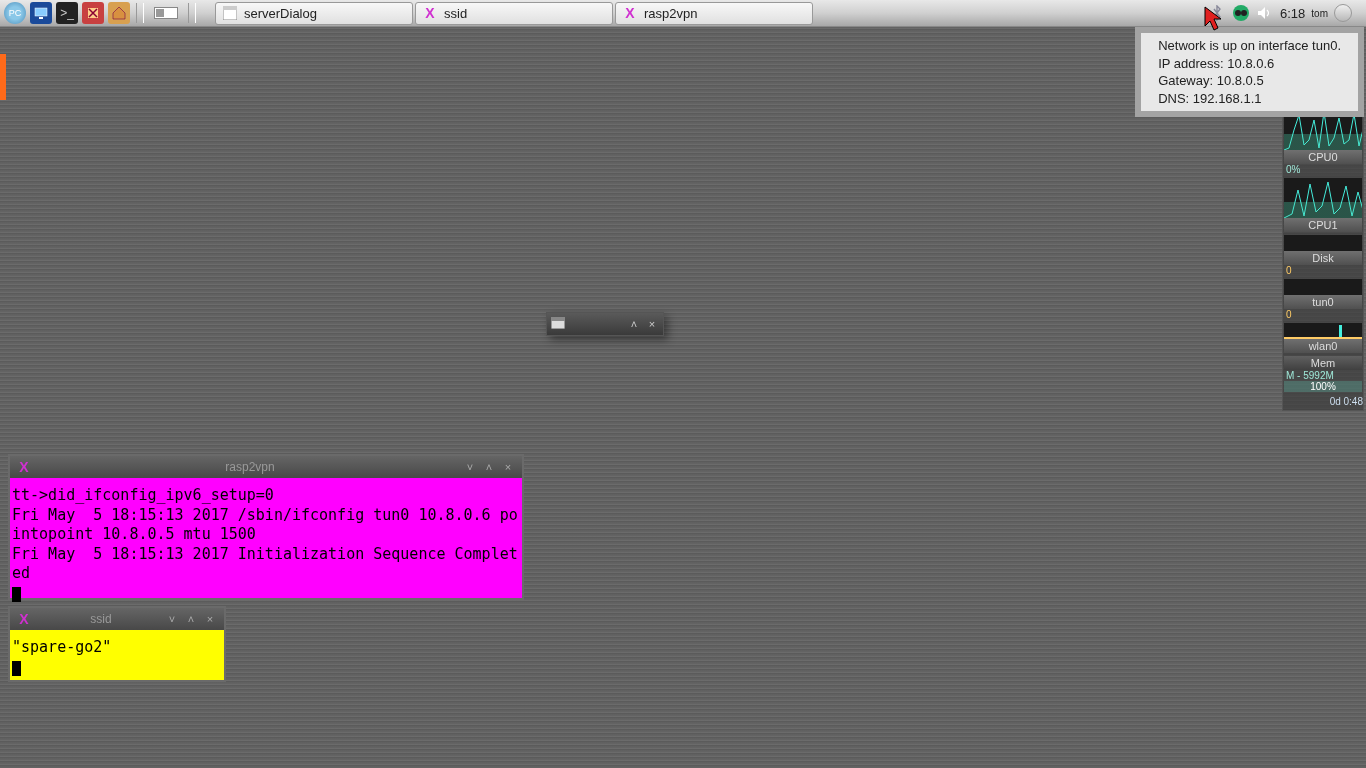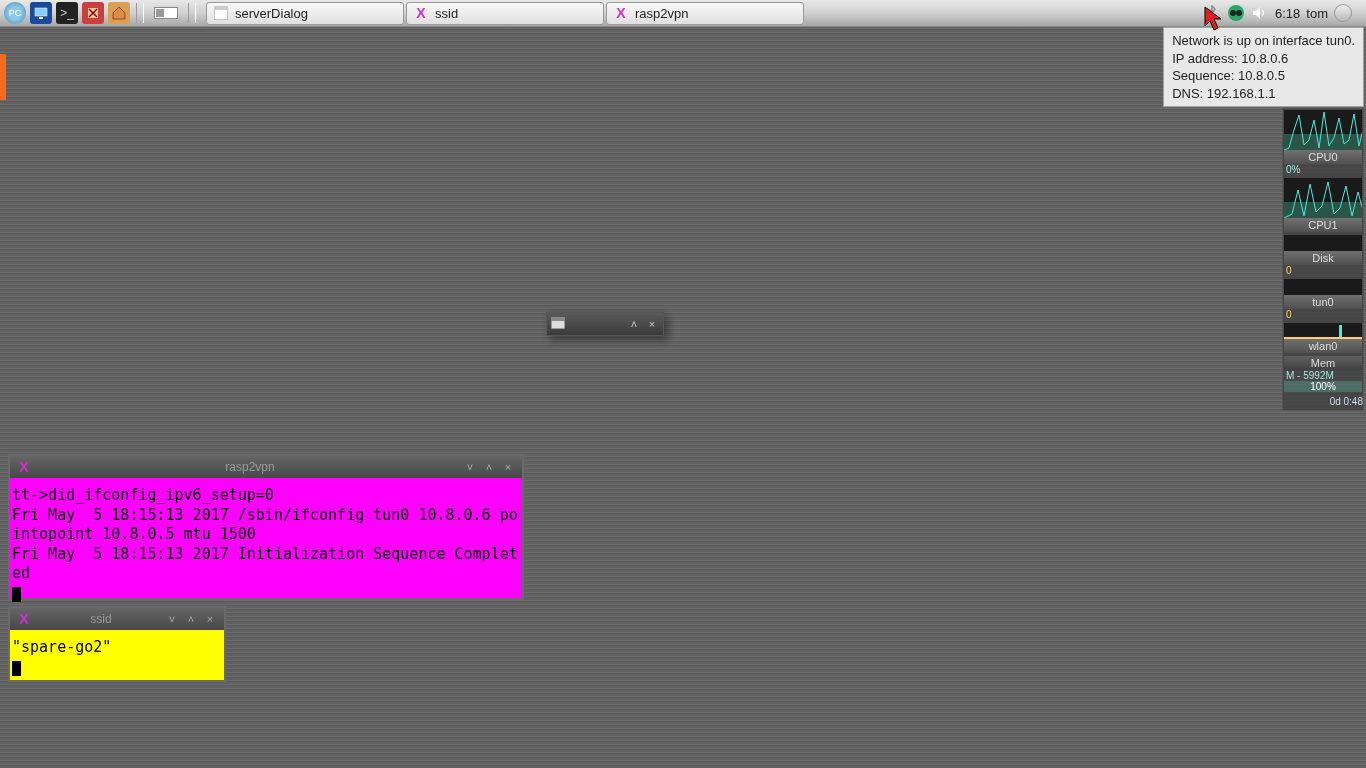--- a/index.html
+++ b/index.html
@@ -28,40 +28,40 @@
 .taskbar-icons { display: flex; gap: 4px; padding: 2px 4px; align-items: center; }
 .tb-icon { width: 22px; height: 22px; border-radius: 3px; display: flex; align-items: center; justify-content: center; cursor: pointer; }
 .tb-icon.pc { background: radial-gradient(circle, #8bc8e8 40%, #4a8cb8 100%); border-radius: 50%; font-size: 9px; font-weight: normal; color: #fff; }
 .tb-icon.blue { background: #1a4a9a; }
 .tb-icon.term { background: #222; color: #ccc; font-size: 12px; }
 .tb-icon.red { background: #c84040; }
 .tb-icon.home { background: #d8a050; }
 .tb-sep { width: 8px; height: 20px; border-left: 1px solid #999; border-right: 1px solid #fff; margin: 0 2px; }
 .tb-desktop { width: 24px; height: 12px; background: #fff; border: 1px solid #888; margin: 0 4px; cursor: pointer; position: relative; }
 .tb-desktop::after { content: ""; position: absolute; left: 1px; top: 1px; width: 8px; height: 8px; background: #999; }
-.task-buttons { display: flex; gap: 2px; margin-left: 4px; }
+.task-buttons { display: flex; gap: 2px; margin-left: 13px; }
 .task-btn {
   width: 198px; height: 23px;
   background: linear-gradient(180deg, #f8f8f8 0%, #e0e0e0 100%);
   border: 1px solid #999; border-radius: 3px;
   display: flex; align-items: center; gap: 6px;
   padding: 0 6px; font-size: 13px; color: #222; cursor: pointer;
 }
 .task-btn .tb-ico { width: 16px; height: 16px; display: inline-flex; align-items: center; justify-content: center; }
 .pink-x { color: #d030d0; font-weight: bold; font-size: 14px; }
 .task-right { margin-left: auto; display: flex; align-items: center; gap: 6px; padding-right: 14px; }
 .tray-icon { width: 18px; height: 18px; display: flex; align-items: center; justify-content: center; }
 .clock { font-size: 13px; color: #222; }
-.user { font-size: 13px; color: #222; }
+.user { font-size: 10px; color: #222; }
 .logout-icon { width: 18px; height: 18px; border-radius: 50%; background: linear-gradient(180deg, #f0f0f0, #b8b8b8); border: 1px solid #999; cursor: pointer; }
 
 
 .net-notif {
   position: absolute; top: 27px; right: 2px;
-  background: #e8e8e8; border: 1px solid #a3a3a3; padding: 4px 8px;
+  background: #e8e8e8; border: 6px solid #a3a3a3; padding: 4px 17px;
   font-size: 13px; color: #222; line-height: 1.35;
   z-index: 90;
 }
 
 
 .sysmon {
   position: absolute; top: 108px; right: 2px; width: 82px;
   background: rgba(60,60,60,0.7); border: 1px solid #555;
   font-size: 10px; color: #ddd; z-index: 50;
 }
@@ -188,21 +188,21 @@
     </span>
     <span class="clock">6:18</span>
     <span class="user">tom</span>
     <span class="logout-icon"></span>
   </div>
 </div>
 
 <div class="net-notif">
   <div>Network is up on interface tun0.</div>
   <div>IP address: 10.8.0.6</div>
-  <div>Sequence: 10.8.0.5</div>
+  <div>Gateway: 10.8.0.5</div>
   <div>DNS: 192.168.1.1</div>
 </div>
 
 <div class="sysmon">
   <div class="mon-block">
     <div class="mon-graph cpu">
         <svg class="spikes" width="80" height="40">
           <polyline points="0,40 5,38 10,20 15,5 20,35 25,30 30,10 35,38 40,2 45,36 50,28 55,8 60,34 65,30 70,4 75,36 80,15" fill="none" stroke="#4ed" stroke-width="1"></polyline>
         </svg>
       </div>

